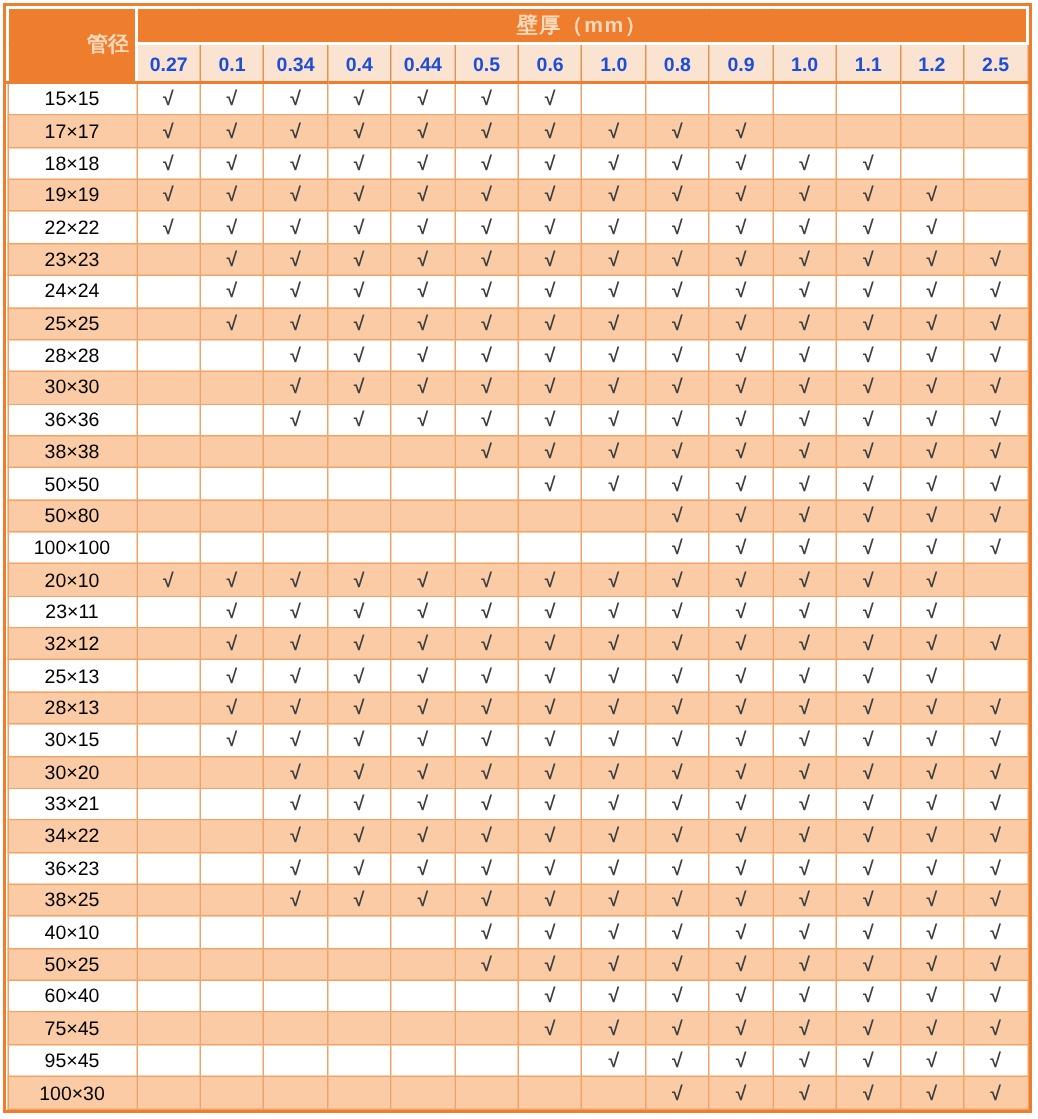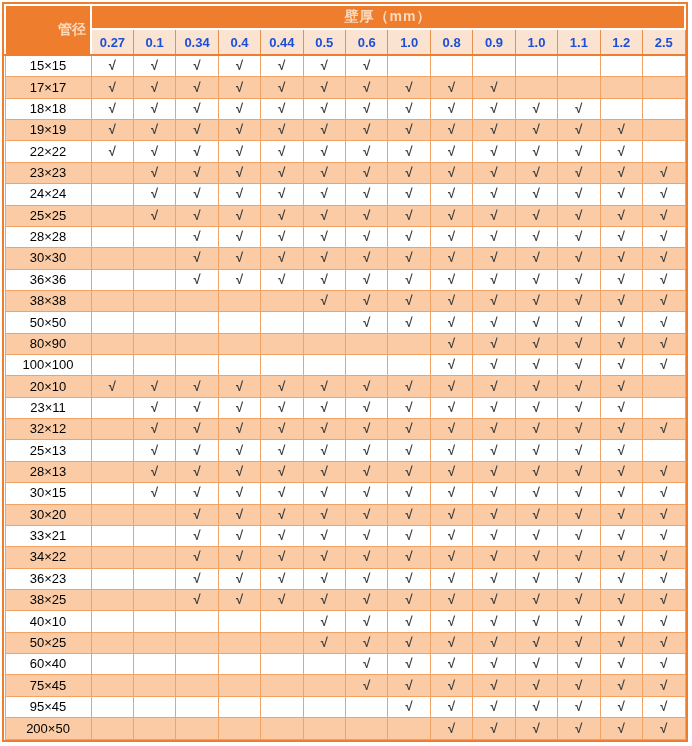--- a/index.html
+++ b/index.html
@@ -297,21 +297,21 @@
           <td class="check">√</td>
           <td class="check">√</td>
           <td class="check">√</td>
           <td class="check">√</td>
           <td class="check">√</td>
           <td class="check">√</td>
           <td class="check">√</td>
           <td class="check">√</td>
         </tr>
         <tr>
-          <td class="size">80×90</td>
+          <td class="size">50×80</td>
           <td class="check"></td>
           <td class="check"></td>
           <td class="check"></td>
           <td class="check"></td>
           <td class="check"></td>
           <td class="check"></td>
           <td class="check"></td>
           <td class="check"></td>
           <td class="check">√</td>
           <td class="check">√</td>
@@ -603,21 +603,21 @@
           <td class="check"></td>
           <td class="check">√</td>
           <td class="check">√</td>
           <td class="check">√</td>
           <td class="check">√</td>
           <td class="check">√</td>
           <td class="check">√</td>
           <td class="check">√</td>
         </tr>
         <tr>
-          <td class="size">200×50</td>
+          <td class="size">100×30</td>
           <td class="check"></td>
           <td class="check"></td>
           <td class="check"></td>
           <td class="check"></td>
           <td class="check"></td>
           <td class="check"></td>
           <td class="check"></td>
           <td class="check"></td>
           <td class="check">√</td>
           <td class="check">√</td>

